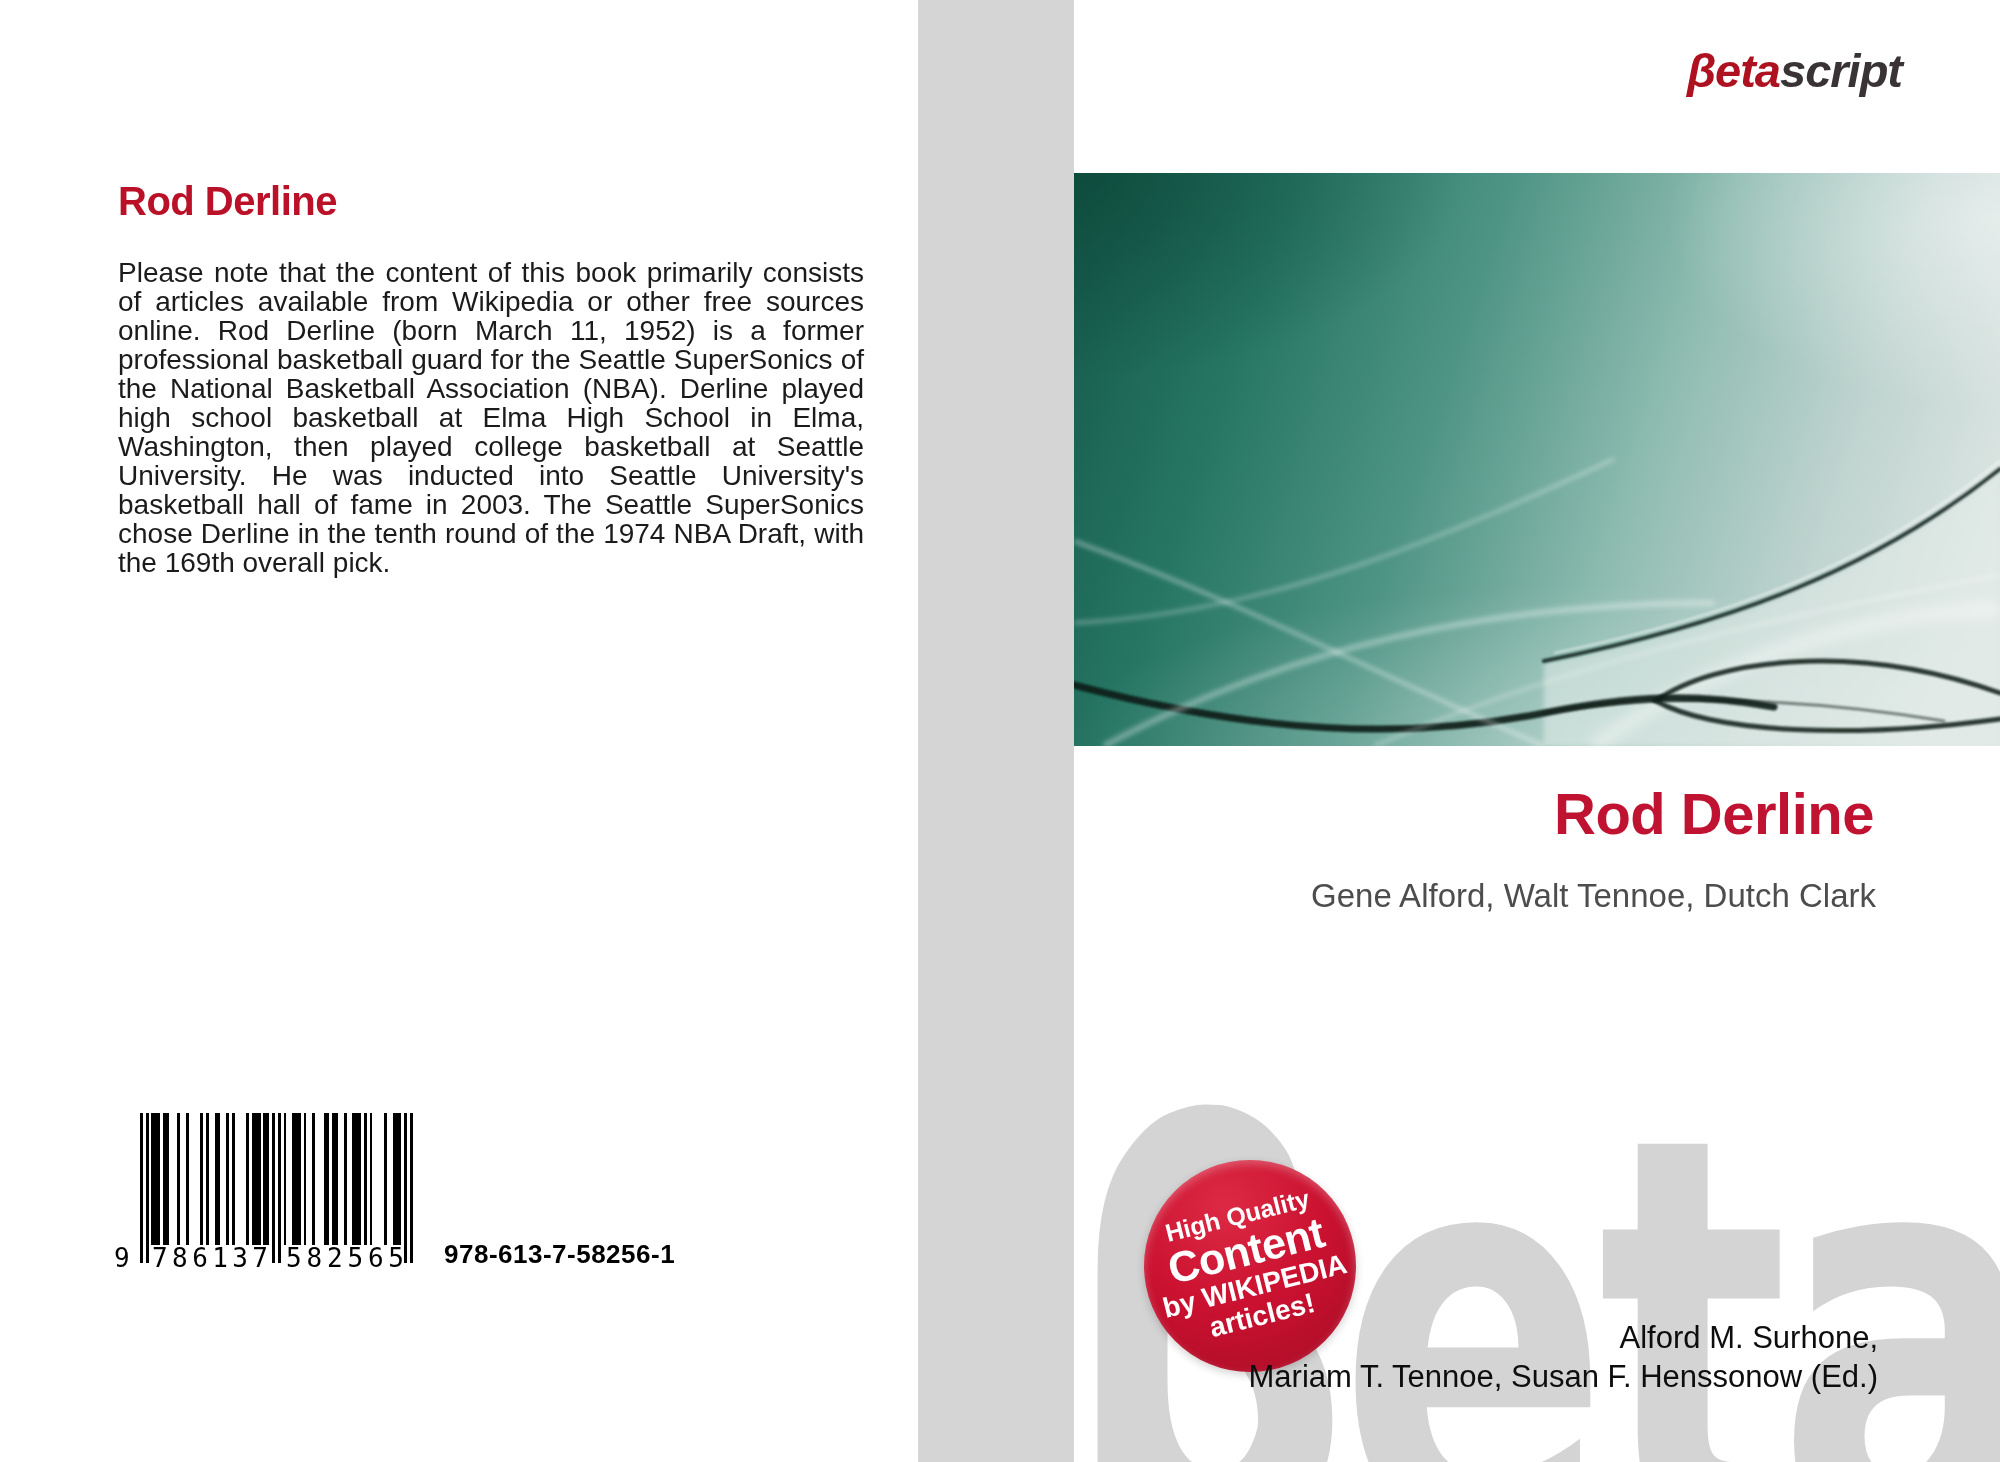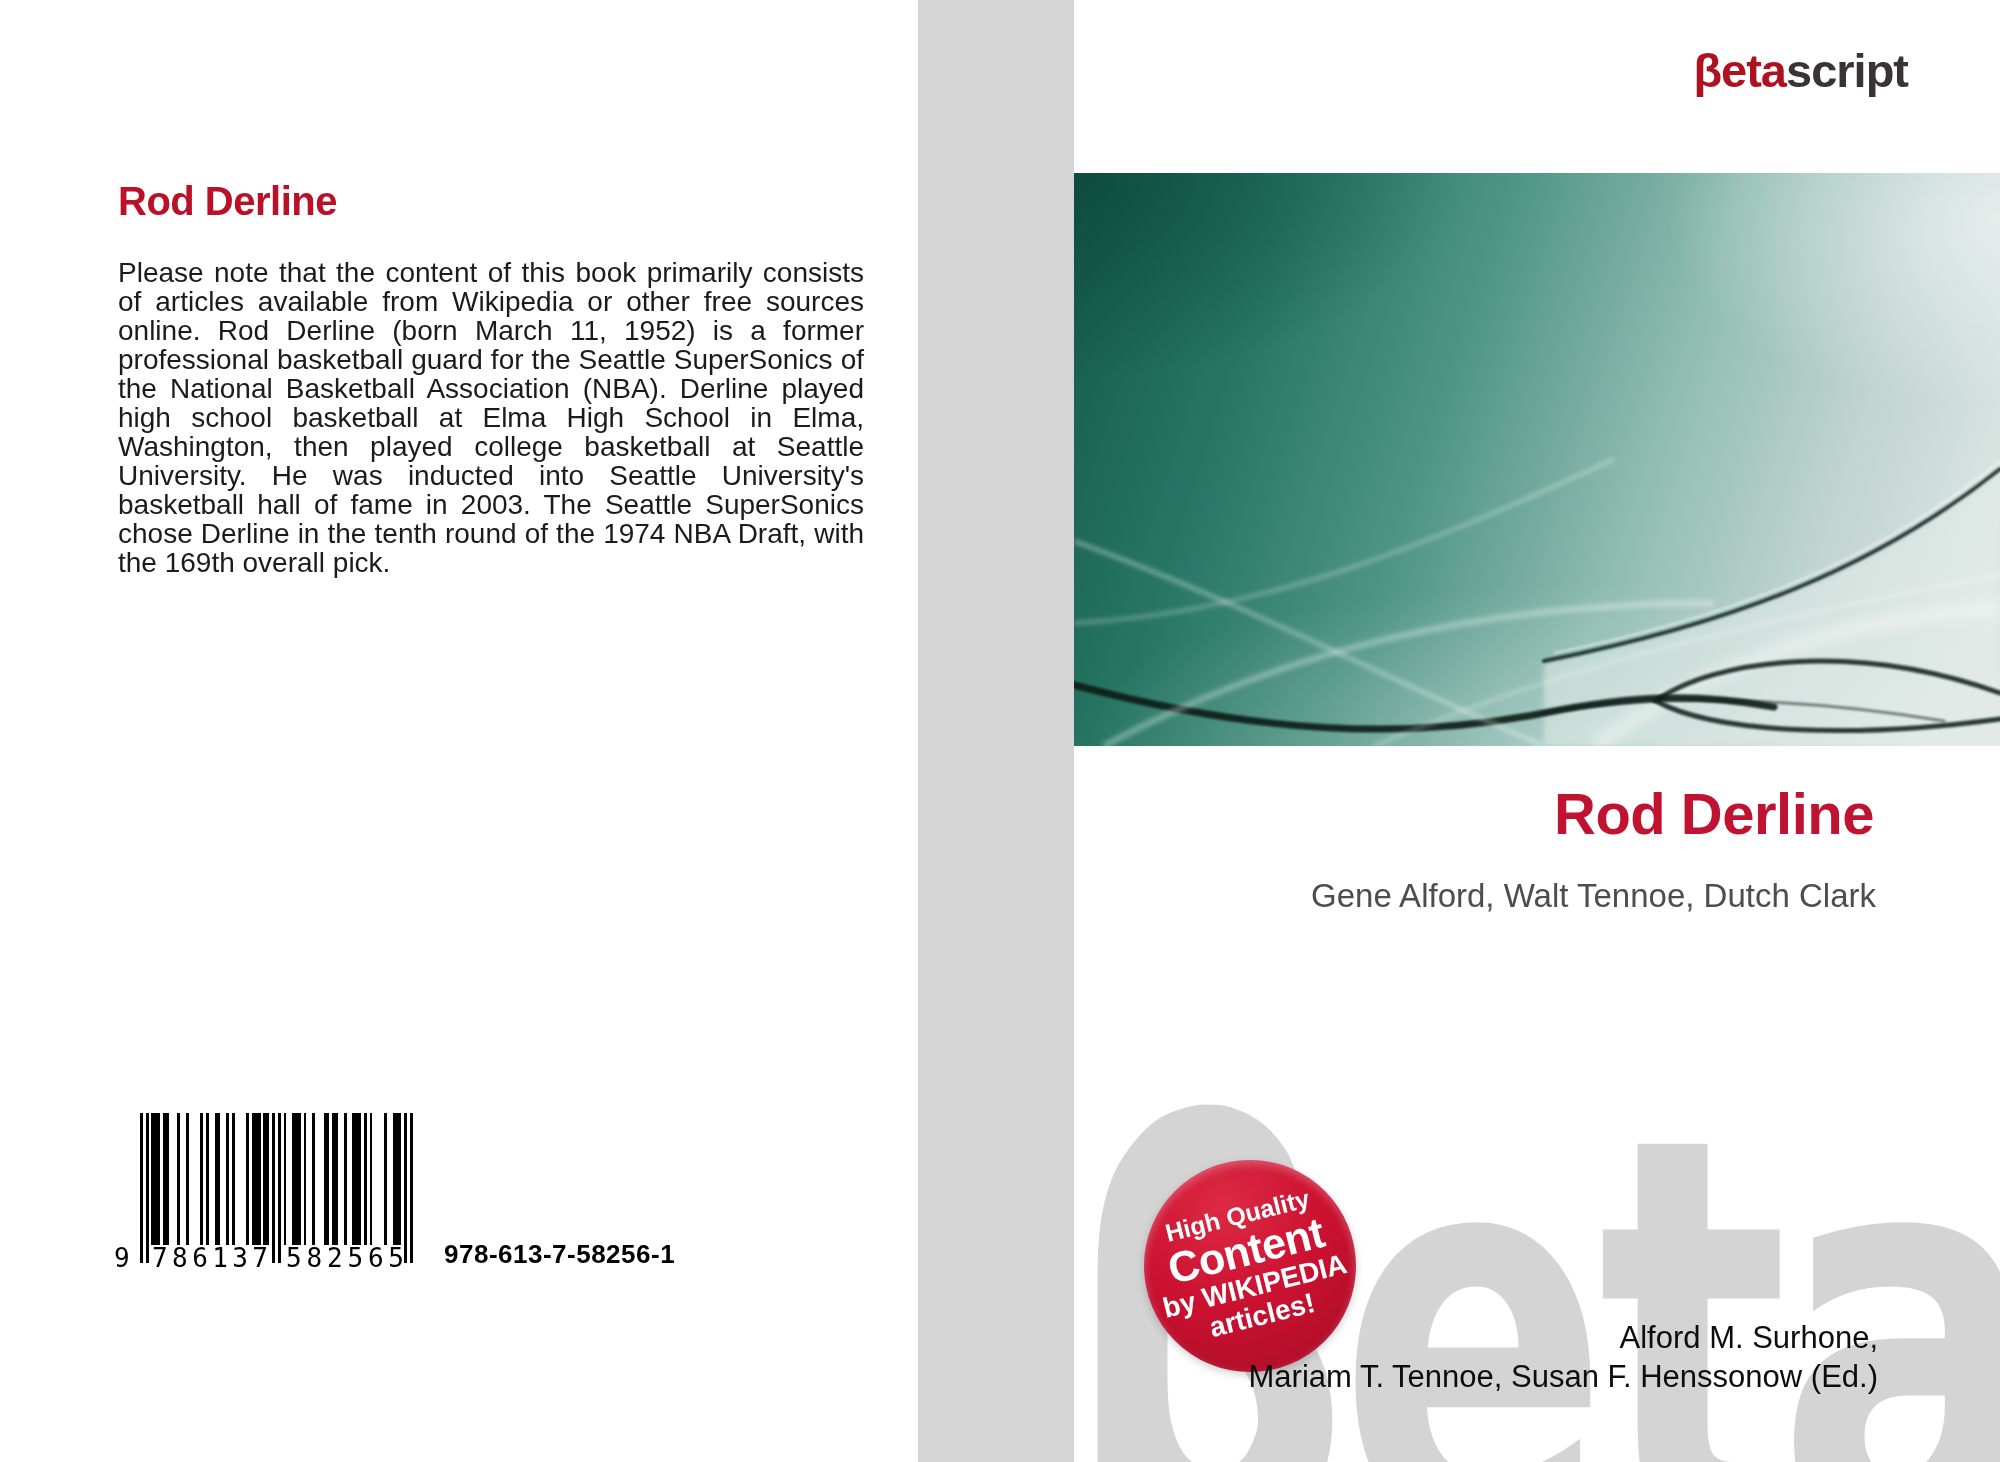--- a/index.html
+++ b/index.html
@@ -32,22 +32,22 @@
   .bc-g2{left:286px;width:118px;}
   .isbn-text{
     position:absolute;left:444px;top:1239px;font-size:26px;font-weight:bold;color:#000;
     letter-spacing:0.5px;
   }
   
   .spine{position:absolute;left:918px;top:0;width:156px;height:1462px;background:#d5d5d5;}
   
   .front-cover{position:absolute;left:1074px;top:0;width:926px;height:1462px;background:#ffffff;overflow:hidden;}
   .logo{
-    position:absolute;right:92px;top:46px;text-align:left;
-    font-size:47px;line-height:49px;font-weight:bold;letter-spacing:-1px;color:#3a3336;
+    position:absolute;right:98px;top:46px;text-align:left;
+    font-size:47px;line-height:49px;font-weight:bold;letter-spacing:-1px;color:#3a3336;font-style:italic;
   }
   .logo .red{color:#ae1120;}
   
   .artwork{
     position:absolute;left:0;top:173px;width:926px;height:573px;overflow:hidden;
     background:
       radial-gradient(ellipse 70% 60% at 0% 0%, rgba(8,64,50,0.55), rgba(8,64,50,0) 60%),
       radial-gradient(ellipse 60% 55% at 100% 8%, rgba(255,255,255,0.50), rgba(255,255,255,0) 60%),
       radial-gradient(ellipse 80% 40% at 55% 100%, rgba(255,255,255,0.28), rgba(255,255,255,0) 70%),
       linear-gradient(108deg,#14594a 0%,#277664 20%,#4f9585 40%,#8fbcb1 60%,#c0d4d0 78%,#dde6e3 94%);

